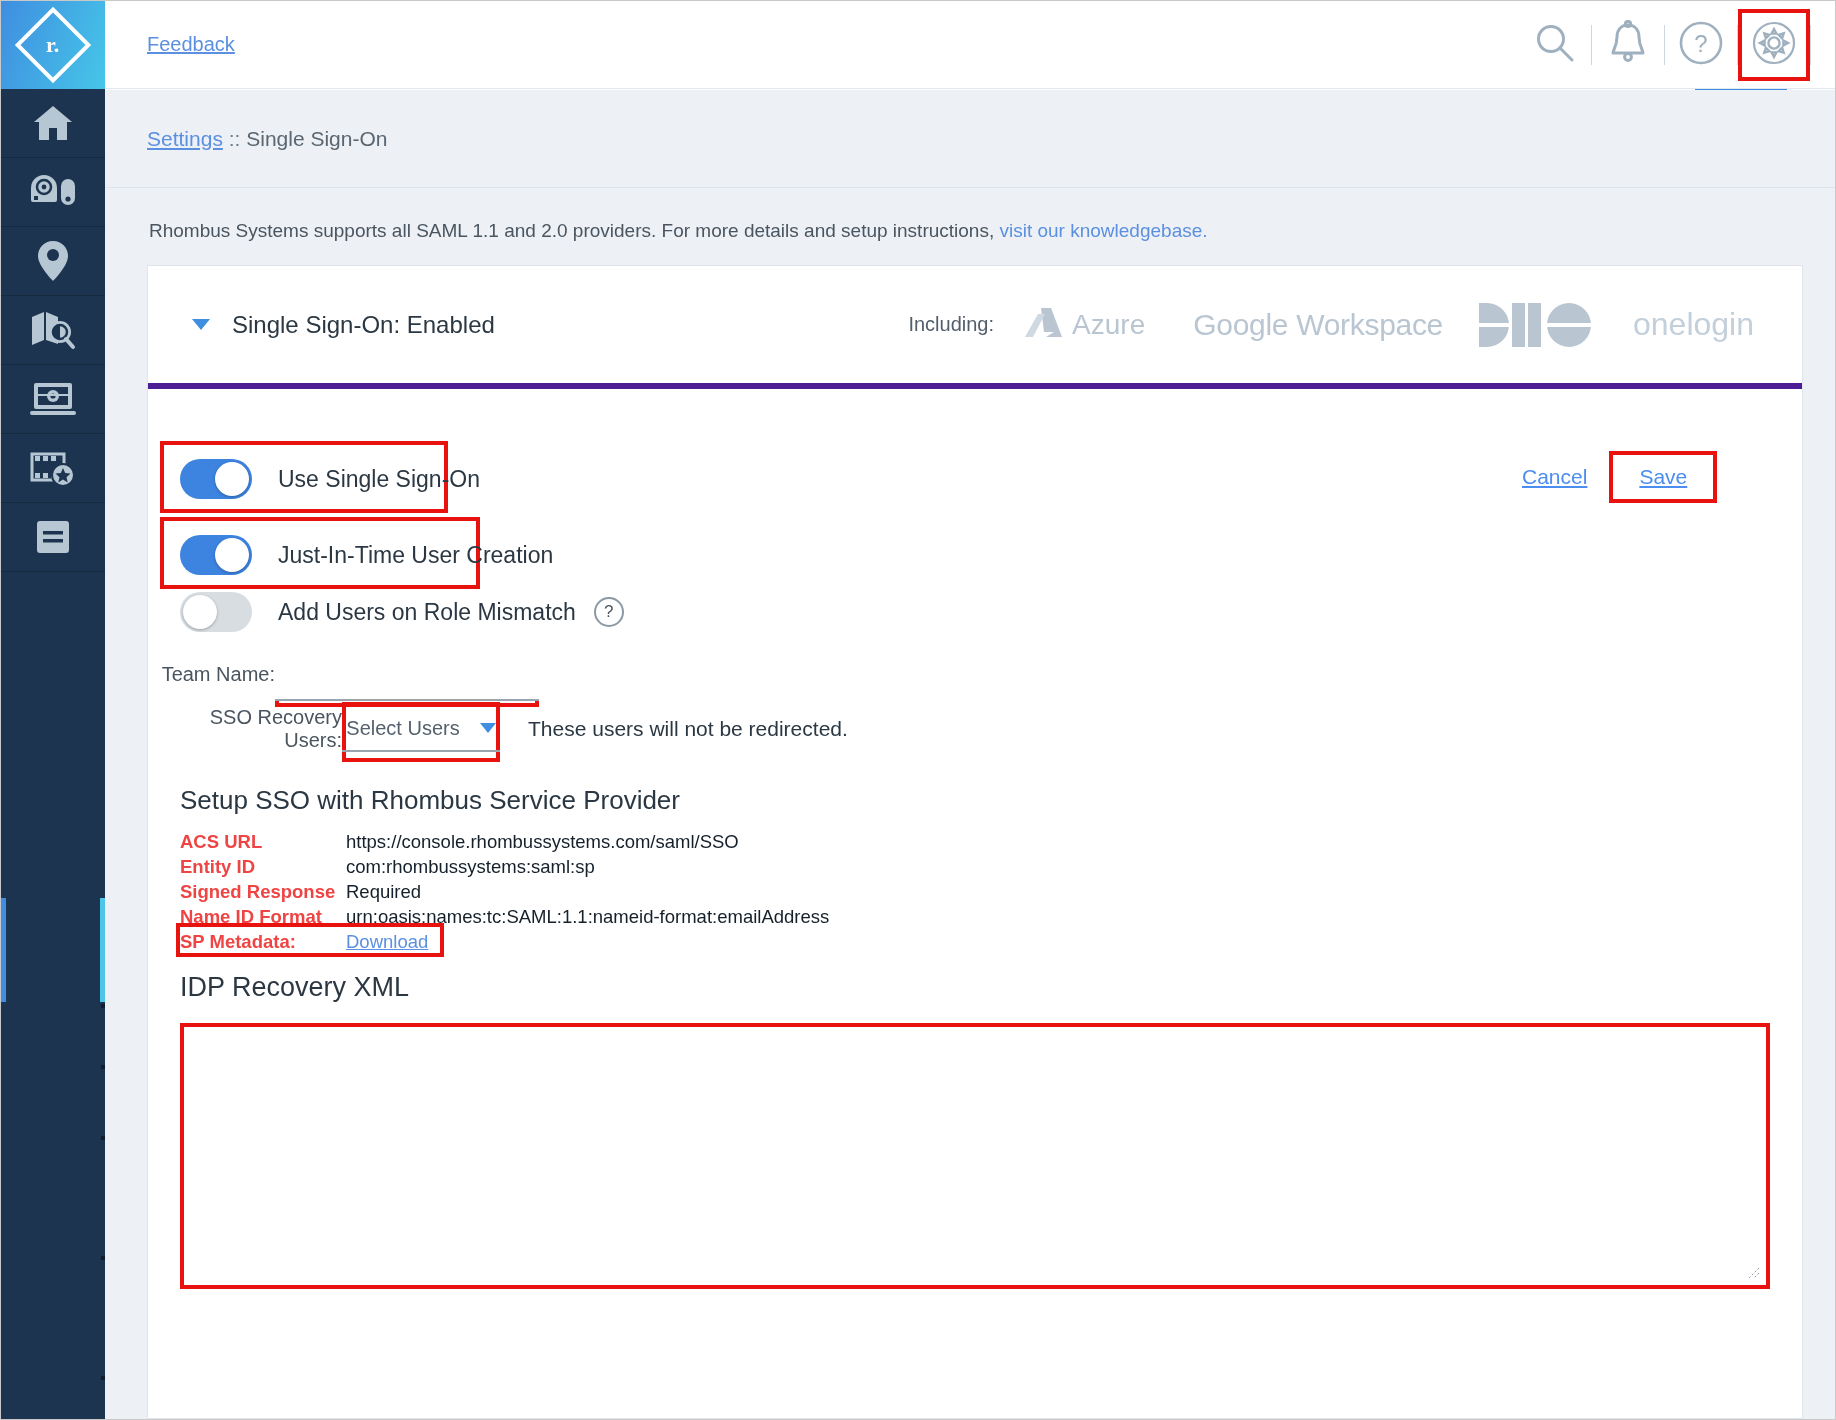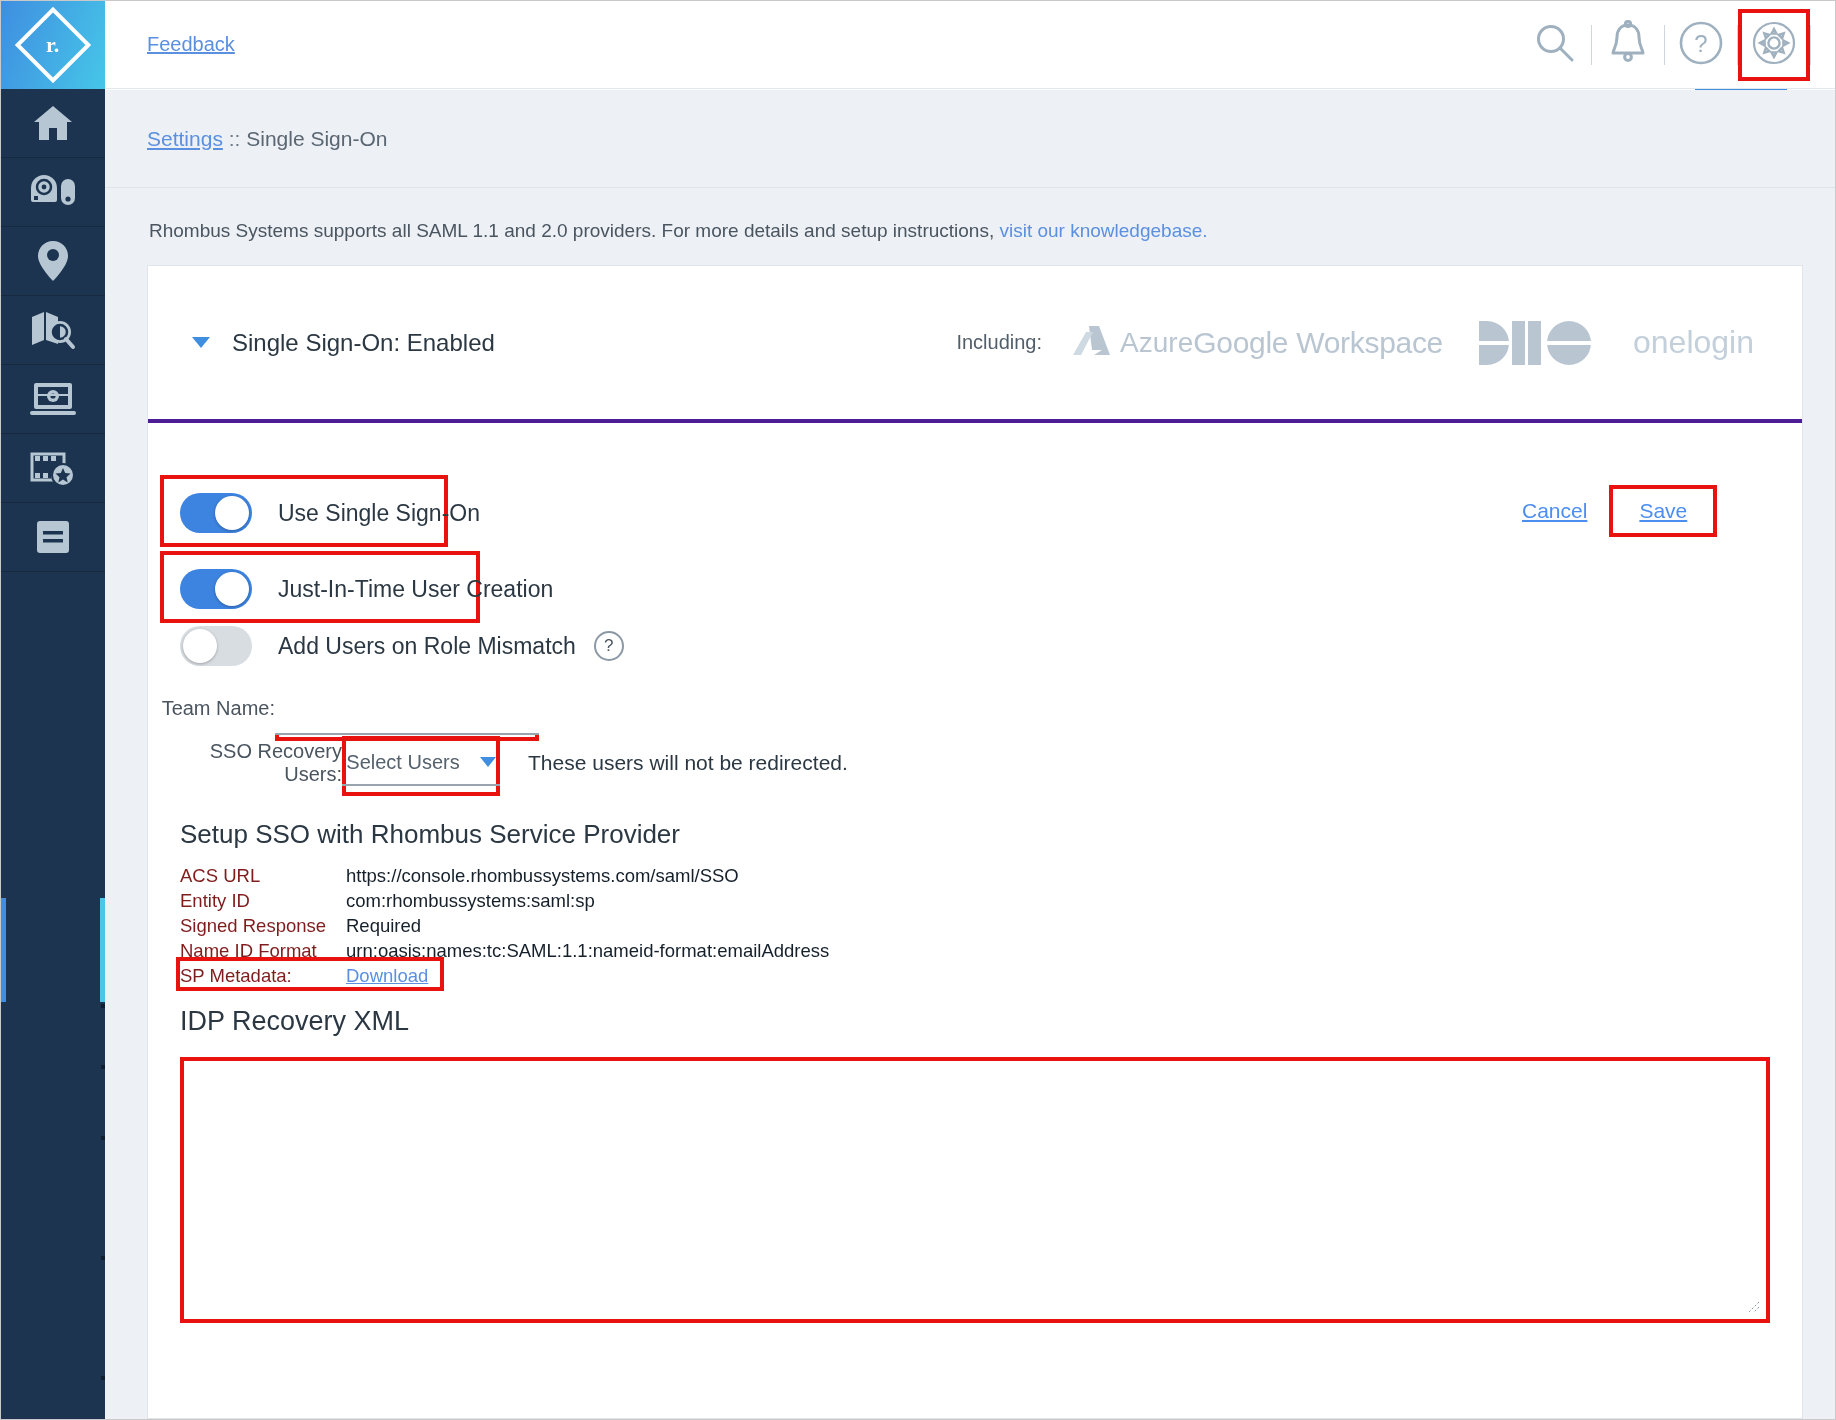--- a/index.html
+++ b/index.html
@@ -122,37 +122,37 @@
   }
   .intro a { color: #5b8fe0; text-decoration: none; }
 
   .card {
     position: absolute; left: 42px; top: 77px;
     width: 1656px; height: 1154px;
     background: #ffffff;
     border: 1px solid #dfe5ea;
   }
   .card-header {
-    height: 157px; border-bottom: 4px solid #4c1d95;
+    height: 123px; border-bottom: 6px solid #4c1d95;
     display: flex; align-items: center; padding: 0 40px 0 44px;
     position: relative;
   }
   .chev {
     width: 0; height: 0;
     border-left: 9px solid transparent;
     border-right: 9px solid transparent;
     border-top: 11px solid #3f8ee0;
     margin-right: 22px;
   }
   .sso-title { font-size: 24px; color: #2b3843; }
   .including {
     margin-left: auto; display: flex; align-items: center; gap: 0px; text-align: right;
   }
   .including-label { font-size: 20px; color: #525f6b; margin-right: 30px; }
-  .logo-azure { display: flex; align-items: center; gap: 8px; }
+  .logo-azure { display: flex; align-items: center; gap: 8px; margin-right: 48px; }
   .logo-azure-text { font-size: 28px; color: #b9c6d2; }
   .logo-gw { font-size: 30px; color: #b9c6d2; margin-right: 36px; letter-spacing: -0.3px; }
   .logo-duo { display: flex; align-items: center; gap: 3px; margin-right: 42px; }
   .duo-d {
     width: 30px; height: 44px; background: #b9c6d2;
     border-radius: 0 22px 22px 0;
     position: relative;
   }
   .duo-d::after {
     content:""; position:absolute; left:0; top:20px; width:30px; height:4px; background:#ffffff;
@@ -224,21 +224,21 @@
     border-right: 8px solid transparent;
     border-top: 10px solid #3f8ee0;
   }
   .hint-text { margin-left: 28px; font-size: 21px; color: #2b3843; }
 
   .section-title {
     position: absolute; font-size: 26px; color: #2b3843;
   }
   .sp-table { position: absolute; font-size: 18.5px; }
   .sp-row { display: flex; line-height: 23px; margin-bottom: 2px; }
-  .sp-key { width: 166px; font-weight: normal; color: #7f1d1d; }
+  .sp-key { width: 166px; font-weight: bold; color: #ef4444; }
   .sp-val { color: #15202b; }
   .sp-val.dl { color: #5b8fe0; }
 
   .xml-title { position: absolute; font-size: 27px; color: #2b3843; }
   .xml-area {
     position: absolute; background: #ffffff; border: 4px solid #e8120f;
   }
   .resize-handle {
     position: absolute; right: 6px; bottom: 6px; width: 16px; height: 16px;
   }

